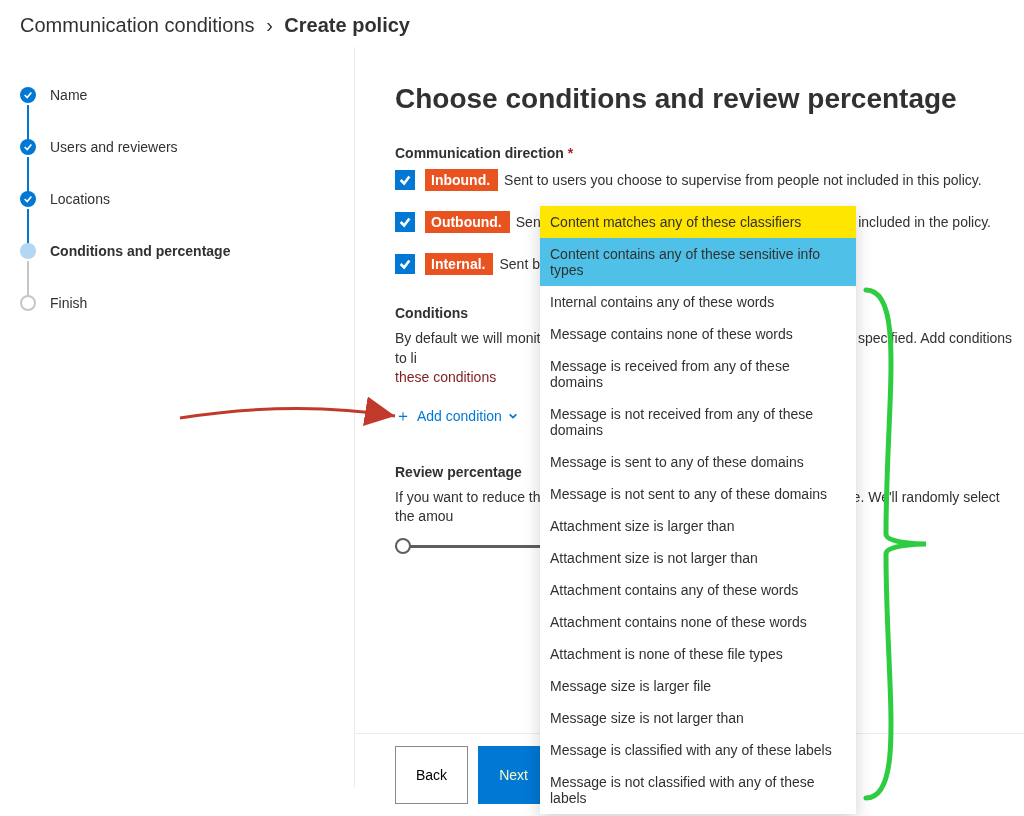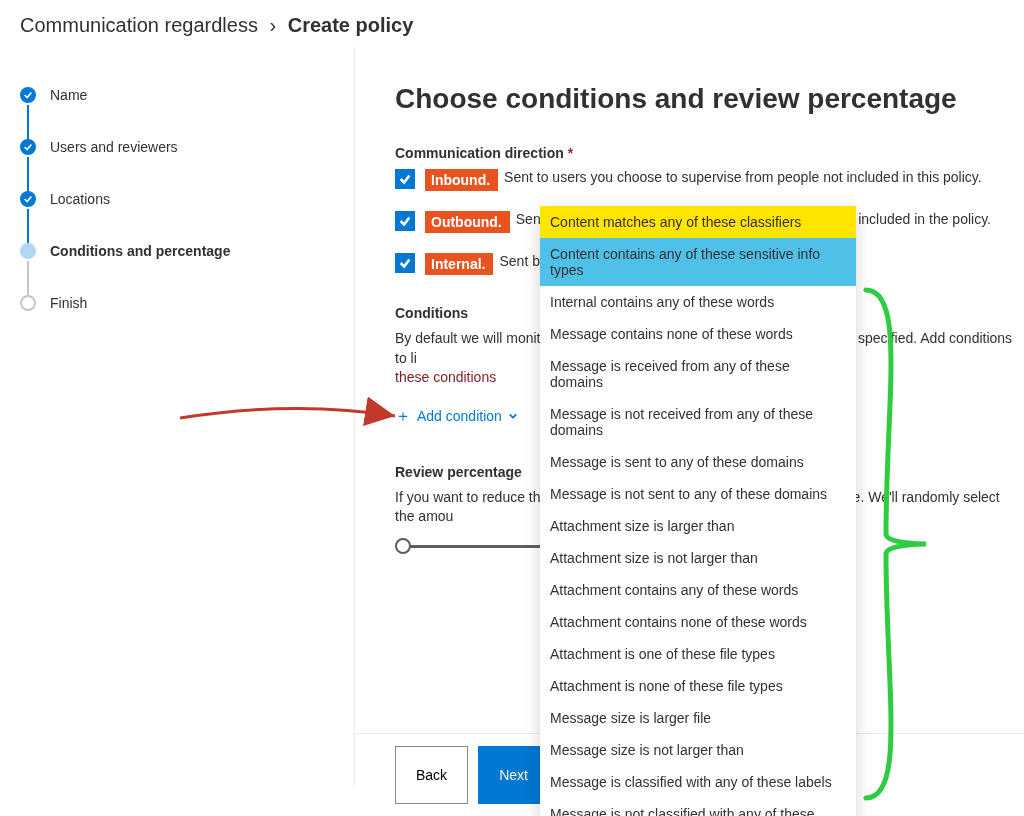--- a/index.html
+++ b/index.html
@@ -60,21 +60,21 @@
 
     .main {
       flex: 1;
       padding: 36px 8px 0 40px;
       position: relative;
     }
     h1 { font-size: 28px; font-weight: 700; margin-bottom: 30px; }
     .section-label { font-weight: 600; font-size: 14px; margin-bottom: 8px; }
     .req { color: #a4262c; }
     .check-row {
-      display: flex; align-items: flex-start;
+      display: flex; align-items: center;
       margin-bottom: 20px;
       font-size: 14px;
     }
     .checkbox {
       width: 20px; height: 20px; background: #0078d4;
       margin-right: 10px;
       display: flex; align-items: center; justify-content: center;
       flex-shrink: 0;
     }
     .checkbox svg { width: 14px; height: 14px; stroke: #fff; stroke-width: 3; fill: none; }
@@ -140,21 +140,21 @@
 
     
     .anno { position: absolute; z-index: 30; pointer-events: none; }
     .arrow-svg { position: absolute; top: 394px; left: 175px; width: 230px; height: 44px; }
     .brace-svg { position: absolute; top: 284px; left: 856px; width: 72px; height: 520px; }
   </style>
 </head>
 <body>
 
 <div class="breadcrumb">
-  <span>Communication regardless</span>
+  <span>Communication conditions</span>
   <span class="chev">›</span>
   <span class="current">Create policy</span>
 </div>
 
 <div class="layout">
   <div class="sidebar">
     <ul class="steps" id="steps">
         <li class="done">
           <span class="dot">
             <svg viewBox="0 0 12 12">
@@ -259,21 +259,20 @@
     <div class="opt">Internal contains any of these words</div>
     <div class="opt">Message contains none of these words</div>
     <div class="opt">Message is received from any of these domains</div>
     <div class="opt">Message is not received from any of these domains</div>
     <div class="opt">Message is sent to any of these domains</div>
     <div class="opt">Message is not sent to any of these domains</div>
     <div class="opt">Attachment size is larger than</div>
     <div class="opt">Attachment size is not larger than</div>
     <div class="opt">Attachment contains any of these words</div>
     <div class="opt">Attachment contains none of these words</div>
-    <div class="opt">Attachment is one of these file types</div>
     <div class="opt">Attachment is none of these file types</div>
     <div class="opt">Message size is larger file</div>
     <div class="opt">Message size is not larger than</div>
     <div class="opt">Message is classified with any of these labels</div>
     <div class="opt">Message is not classified with any of these labels</div>
   </div>
 
 <div class="footer">
   <button class="btn">Back</button>
   <button class="btn primary">Next</button>

